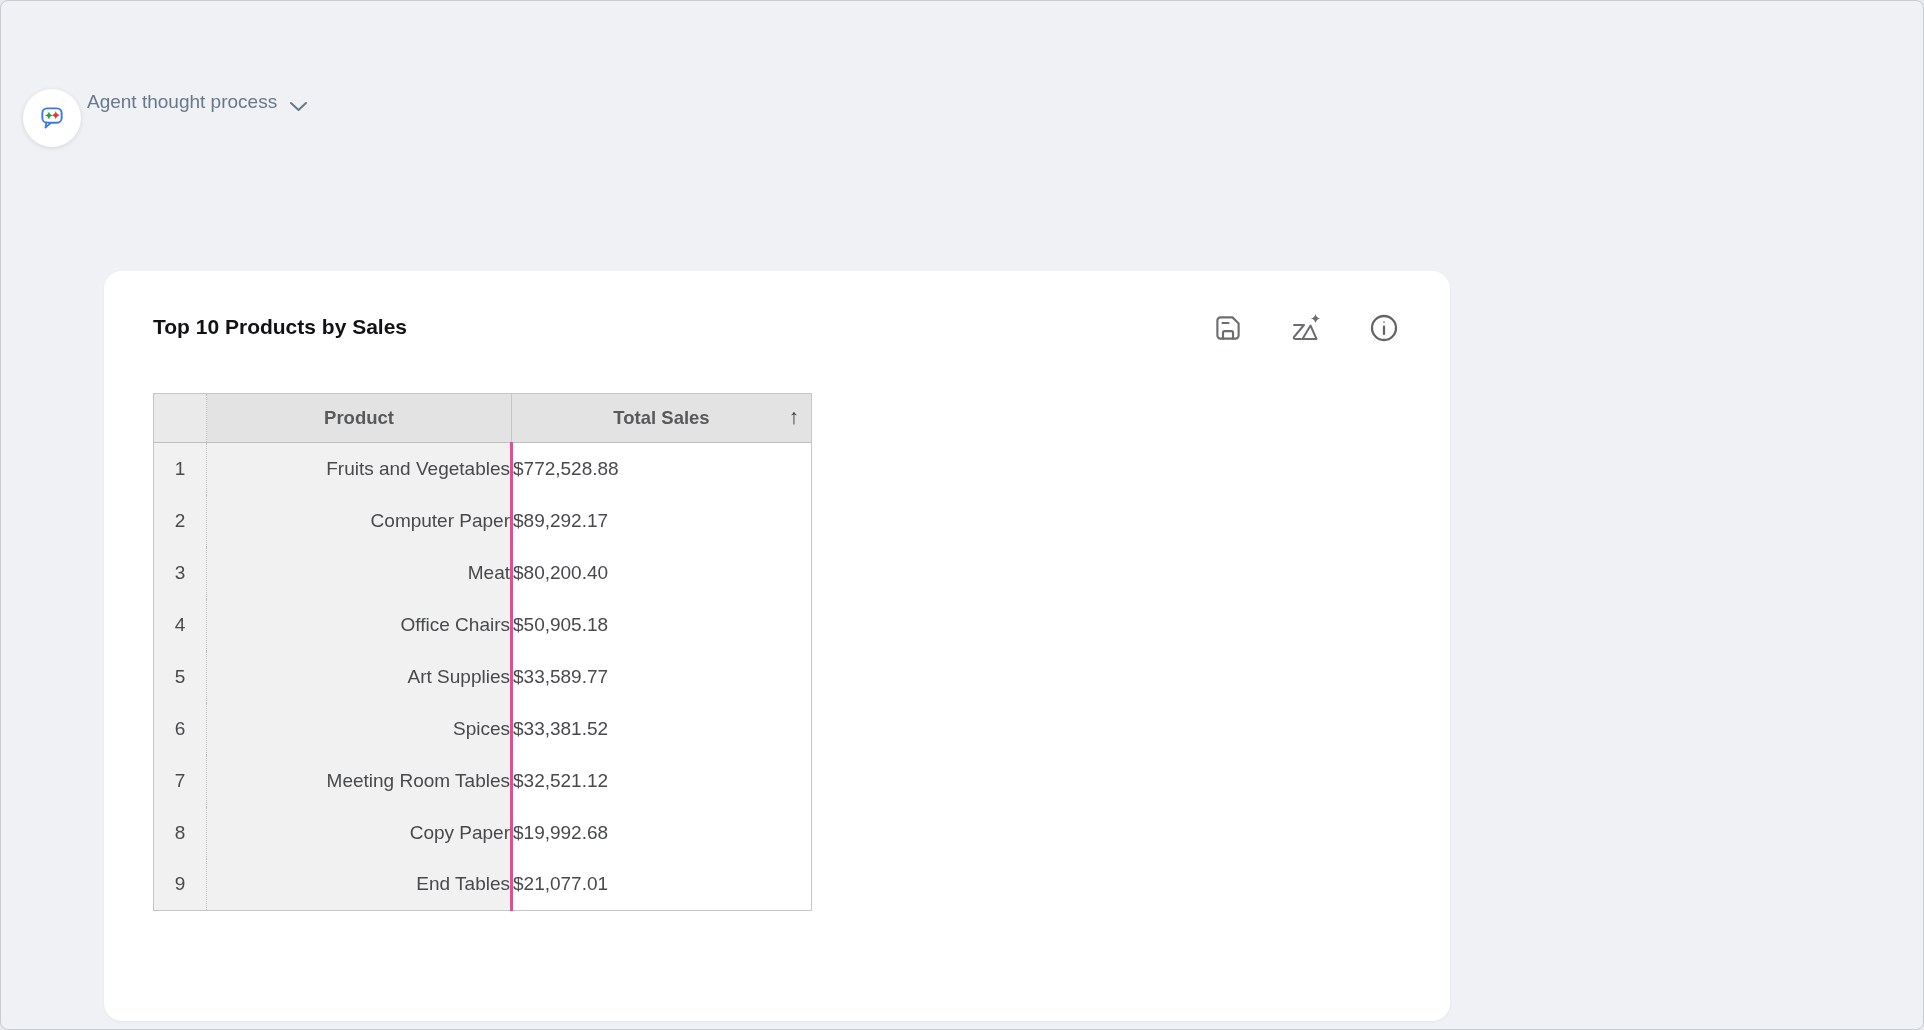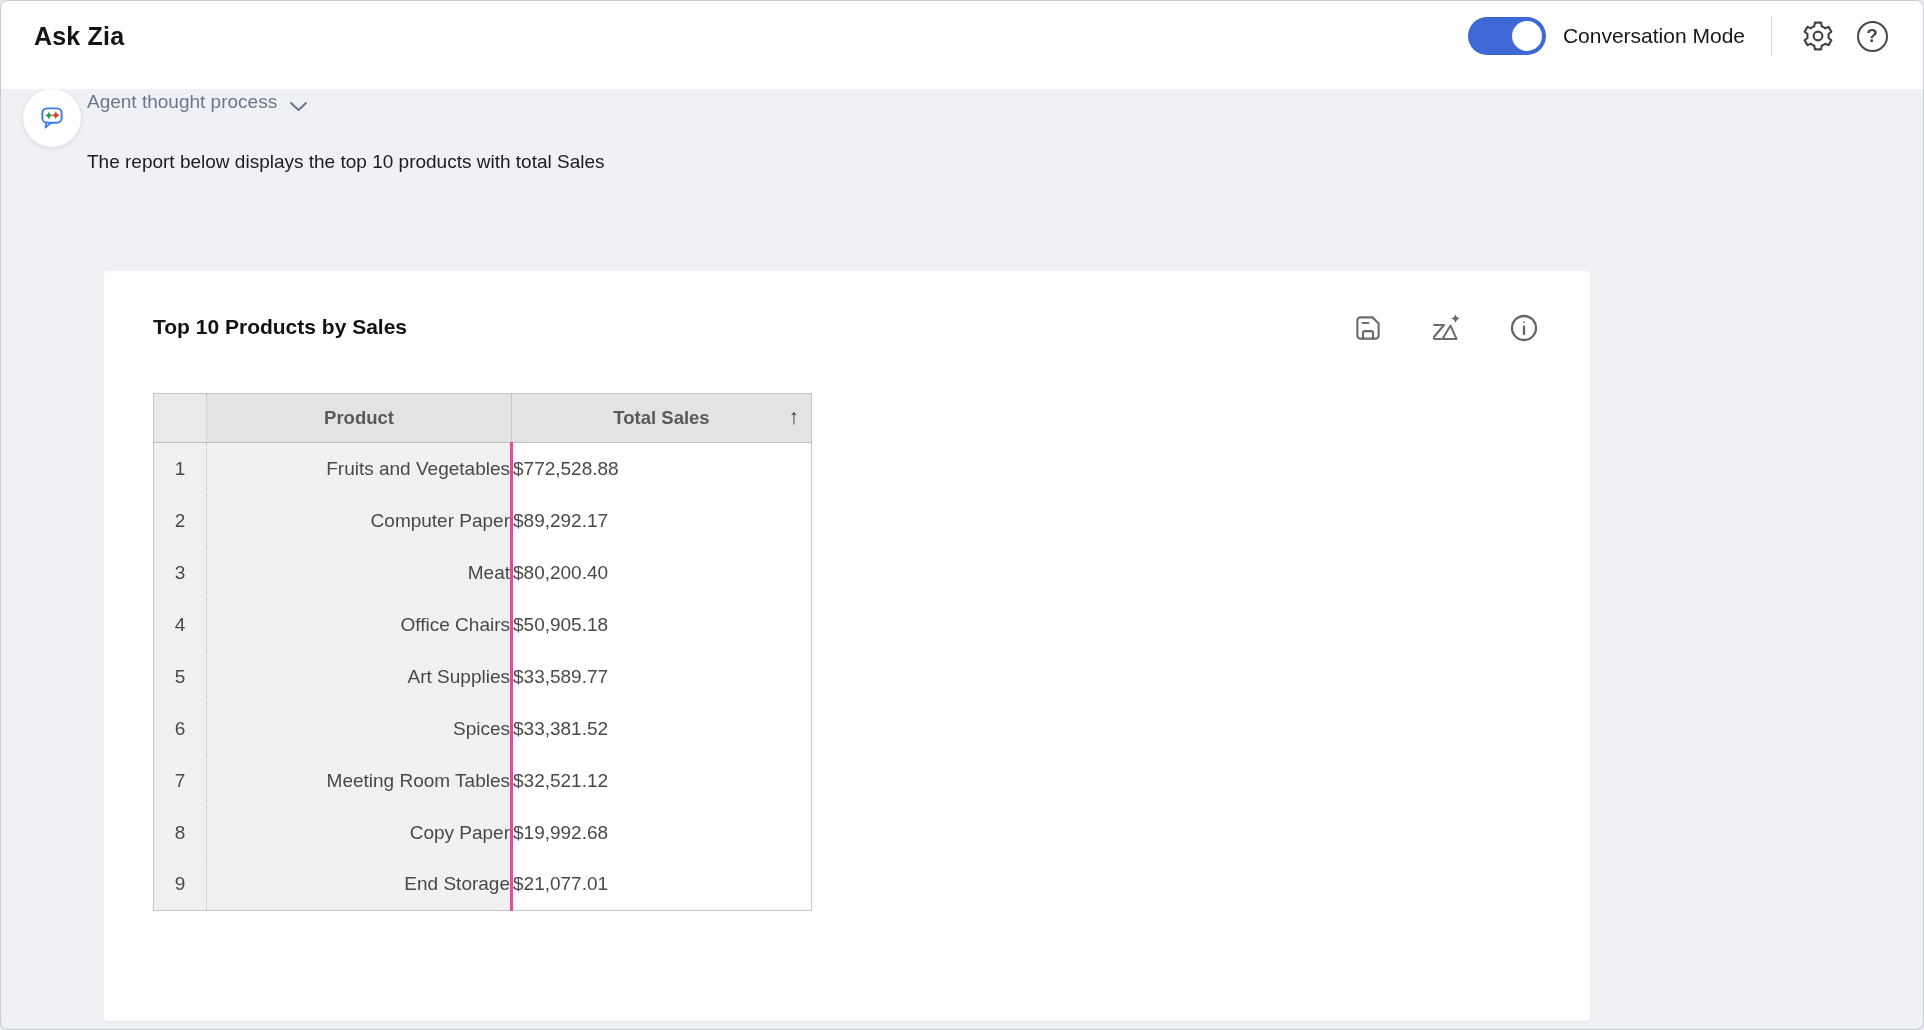--- a/index.html
+++ b/index.html
@@ -25,21 +25,21 @@
   .help-circle { width:31px; height:31px; border:2px solid #454749; border-radius:50%; display:flex; align-items:center; justify-content:center; font-size:19px; font-weight:600; color:#454749; }
 
   
   .avatar { position:absolute; left:22px; top:88px; width:58px; height:58px; border-radius:50%; background:#ffffff; box-shadow:0 1px 4px rgba(30,40,60,.13); display:flex; align-items:center; justify-content:center; }
   .thought-row { position:absolute; left:86px; top:90px; display:flex; align-items:flex-end; cursor:pointer; }
   .thought-label { font-size:19px; color:#68788c; }
   .chevron { margin-left:12px; margin-top:3px; }
   .agent-message { position:absolute; left:86px; top:150px; font-size:19px; color:#1a1c1f; }
 
   
-  .card { position:absolute; left:103px; top:270px; width:1486px; height:750px; background:#ffffff; border-radius:4px; box-shadow:0 1px 3px rgba(27,35,50,.05); }
+  .card { position:absolute; left:103px; top:270px; width:1346px; height:750px; background:#ffffff; border-radius:18px; box-shadow:0 1px 3px rgba(27,35,50,.05); }
   .card-title { position:absolute; left:49px; top:44px; font-size:21px; font-weight:700; color:#101215; }
   .card-toolbar { position:absolute; right:49px; top:40px; display:flex; align-items:center; gap:28px; }
   .card-toolbar .iconbtn { width:34px; height:34px; }
 
   
   .report-table { position:absolute; left:49px; top:122px; border-collapse:collapse; table-layout:fixed; }
   .report-table col.c-rank  { width:53px; }
   .report-table col.c-prod  { width:305px; }
   .report-table col.c-sales { width:300px; }
   .report-table { border:1px solid #c4c6c9; }
@@ -58,61 +58,39 @@
   tr.grand td { border-top:1px dotted #aaabac; background:linear-gradient(#f8f8f8,#e9e9ea); }
   tr.grand .td-prod { font-weight:700; color:#3f4143; font-size:18.5px; }
   tr.grand .td-sales { font-weight:700; color:#3a3c3e; background:linear-gradient(#f8f8f8,#e9e9ea) !important; }
   svg { display:block; }
 </style>
 </head>
 <body>
 
 <div class="screen">
 
-  <div class="topbar">
-    <div class="app-title">Ask Zia</div>
-    <div class="topbar-controls">
-      <div class="toggle">
-        <div class="knob"></div>
-      </div>
-      <div class="toggle-label">Conversation Mode</div>
-      <div class="vdivider"></div>
-      <div class="iconbtn">
-        <span>
-          <svg width="34" height="34" viewBox="0 0 24 24" fill="none" stroke="#3f4143" stroke-width="1.5" stroke-linejoin="round">
-            <circle cx="12" cy="12" r="3.1"></circle>
-            <path d="M19.4 13.4c.05-.46.08-.93.08-1.4s-.03-.94-.08-1.4l2.05-1.58-2-3.46-2.42.97a7.6 7.6 0 0 0-2.42-1.4L14.2 2.6H9.8l-.41 2.53a7.6 7.6 0 0 0-2.42 1.4l-2.42-.97-2 3.46L4.6 10.6c-.05.46-.08.93-.08 1.4s.03.94.08 1.4l-2.05 1.58 2 3.46 2.42-.97c.73.6 1.55 1.08 2.42 1.4l.41 2.53h4.4l.41-2.53a7.6 7.6 0 0 0 2.42-1.4l2.42.97 2-3.46z"></path>
-          </svg>
-        </span>
-      </div>
-      <div class="iconbtn">
-        <span class="help-circle">?</span>
-      </div>
-    </div>
-  </div>
 
   <div class="avatar">
     <span>
       <svg width="40" height="40" viewBox="0 0 58 58">
         <rect x="15" y="15" width="28" height="21" rx="7" fill="#ffffff" stroke="#3b79e8" stroke-width="2.8"></rect>
         <path d="M21 35.5 L19.5 43 L27 36.5 Z" fill="#ffffff" stroke="#3b79e8" stroke-width="2.4" stroke-linejoin="round"></path>
         <path transform="translate(24.5,25.5)" d="M0 -5.4 Q0.95 -0.95 5.4 0 Q0.95 0.95 0 5.4 Q-0.95 0.95 -5.4 0 Q-0.95 -0.95 0 -5.4 Z" fill="#2e9e48"></path>
         <path transform="translate(34.5,25)" d="M0 -6 Q1.05 -1.05 6 0 Q1.05 1.05 0 6 Q-1.05 1.05 -6 0 Q-1.05 -1.05 0 -6 Z" fill="#e23b2e"></path>
       </svg>
     </span>
   </div>
   <div class="thought-row">
     <span class="thought-label">Agent thought process</span>
     <span class="chevron">
       <svg width="19" height="13" viewBox="0 0 19 13" fill="none" stroke="#68788c" stroke-width="2" stroke-linecap="round" stroke-linejoin="round">
         <polyline points="2,3 9.5,10 17,3"></polyline>
       </svg>
     </span>
   </div>
-  <div class="agent-message">The report below displays the top 10 products with total Sales</div>
 
   <div class="card">
     <div class="card-title">Top 10 Products by Sales</div>
 
     <div class="card-toolbar">
       <div class="iconbtn">
         <span>
           <svg width="30" height="30" viewBox="0 0 24 24" fill="none" stroke="#6b6d6f" stroke-width="1.7" stroke-linecap="round" stroke-linejoin="round">
             <path d="M6 3.5h9.6l4.9 4.9V18a2.5 2.5 0 0 1-2.5 2.5H6A2.5 2.5 0 0 1 3.5 18V6A2.5 2.5 0 0 1 6 3.5z"></path>
             <line x1="7.6" y1="8" x2="12.4" y2="8"></line>
@@ -189,20 +167,20 @@
           <td class="td-prod">Meeting Room Tables</td>
           <td class="td-sales">$32,521.12</td>
         </tr>
         <tr>
           <td class="td-rank">8</td>
           <td class="td-prod">Copy Paper</td>
           <td class="td-sales">$19,992.68</td>
         </tr>
         <tr>
           <td class="td-rank">9</td>
-          <td class="td-prod">End Storage</td>
+          <td class="td-prod">End Tables</td>
           <td class="td-sales">$21,077.01</td>
         </tr>
       </tbody>
     </table>
   </div>
 
 </div>
 
 </body></html>

